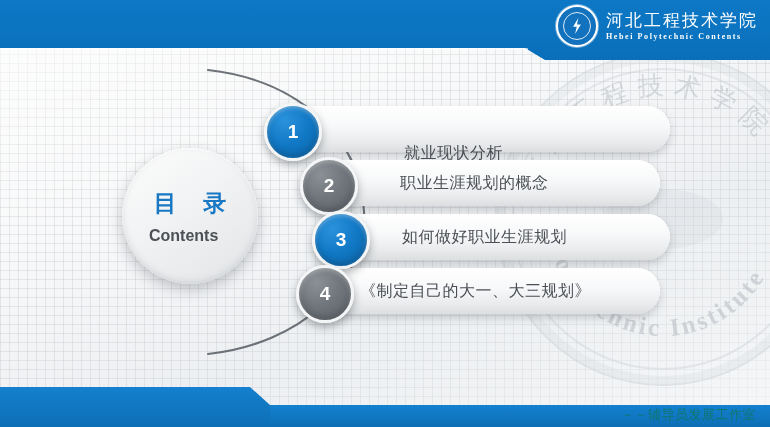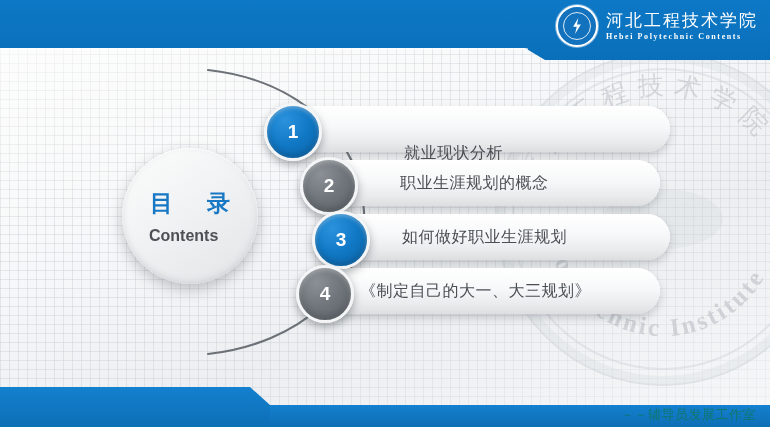--- a/index.html
+++ b/index.html
@@ -113,21 +113,21 @@
     box-shadow:
       0 5px 14px rgba(70,76,82,.32),
       inset 0 1px 2px rgba(255,255,255,.95),
       inset 0 -2px 6px rgba(160,166,172,.35);
     display:flex;flex-direction:column;
     align-items:center;justify-content:center;
     z-index:6;
   }
   .hub-cn{
     color:#1878c4;font-size:23px;font-weight:700;letter-spacing:10px;
-    font-family:Liberation Mono, monospace;
+    font-family:Liberation Sans, sans-serif;
     text-indent:10px;
     margin-bottom:8px;
     text-align:center;
   }
   .hub-en{
     color:#4d5156;font-size:16px;font-weight:700;
     width:82px;text-align:left;line-height:1.08;
     word-break:break-all;
   }
 

